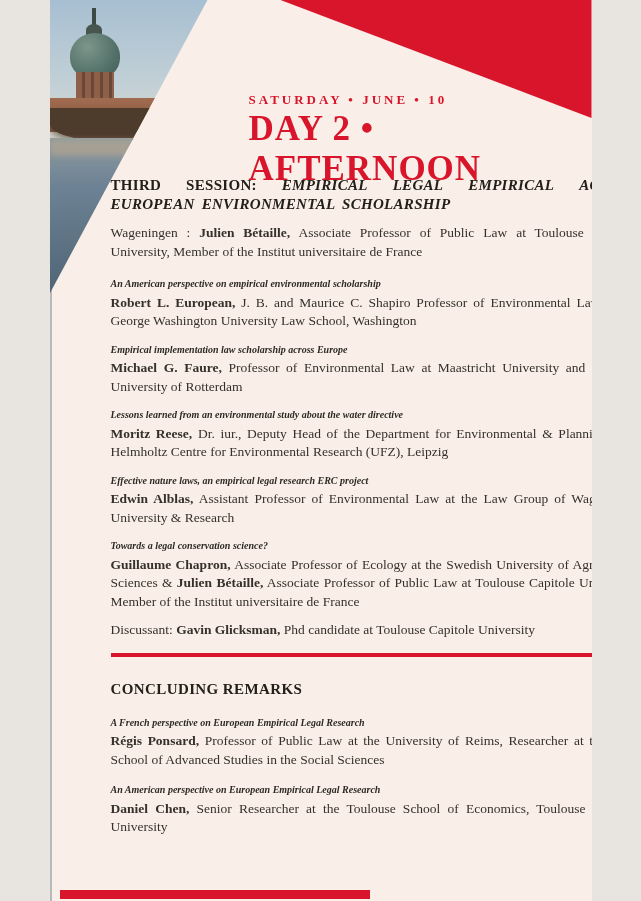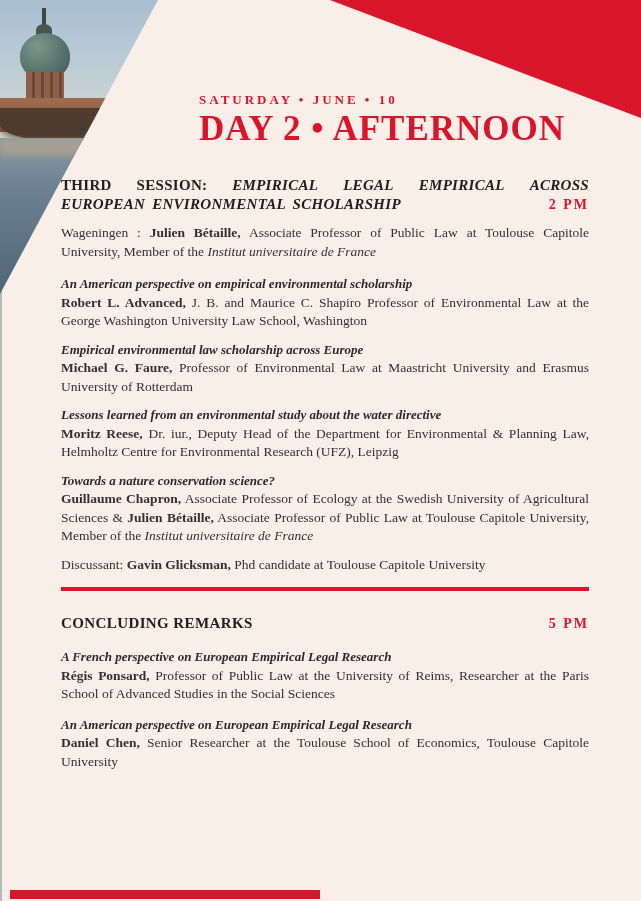--- a/index.html
+++ b/index.html
@@ -5,21 +5,21 @@
   :root{
     --red:#d8152b;
     --cream:#f9efe8;
     --ink:#35302c;
     --ink-dark:#232019;
   }
   *{margin:0;padding:0;box-sizing:border-box;}
   html,body{background:#e8e4e0;}
   .page{
     position:relative;
-    width:641px;height:901px;
+    width:542px;height:901px;
     background:var(--cream);
     overflow:hidden;
     font-family:"Liberation Serif","DejaVu Serif",serif;
     color:var(--ink);
     margin:0 auto;
   }
   
   .edge-line{position:absolute;left:0;top:0;bottom:0;width:2px;background:#b7babc;z-index:1;}
 
   
@@ -65,34 +65,34 @@
 
   .session-heading{font-size:15px;line-height:19px;color:var(--ink-dark);margin-bottom:10px;letter-spacing:.3px;}
   .session-heading .line1{display:flex;justify-content:space-between;}
   .session-heading .line2{display:flex;justify-content:space-between;align-items:baseline;text-align:right;}
   .session-heading .line2 .left{word-spacing:3px;}
   .time-badge{color:var(--red);font-weight:700;letter-spacing:2px;font-size:14px;}
 
   .para{font-size:13.5px;line-height:18.5px;text-align:justify;}
   .chair{margin-bottom:14px;}
   .talk{margin-bottom:10px;}
-  .talk-title{font-size:13px;line-height:18.5px;font-weight:700;font-style:italic;color:#2d2925;}
+  .talk-title{font-size:10px;line-height:18.5px;font-weight:700;font-style:italic;color:#2d2925;}
   .discussant{margin-top:2px;}
 
   .rule{height:4px;background:var(--red);margin-top:13px;}
 
   .concluding-heading{display:flex;justify-content:space-between;align-items:baseline;
     margin-top:24px;margin-bottom:16px;font-size:15px;font-weight:700;color:var(--ink-dark);letter-spacing:.4px;}
 
   .concluding .talk{margin-bottom:12px;}
 
   
   .seg-n{}
   .seg-b{font-weight:700;}
-  .seg-i{font-style:italic;}
+  .seg-i{}
   .seg-bi{font-weight:700;font-style:italic;}
 
   
   .bottom-strip{position:absolute;left:10px;bottom:2px;width:310px;height:9px;background:var(--red);z-index:2;}
 </style>
 </head>
 <body>
 
 <div class="page">
 
@@ -131,36 +131,40 @@
       <div class="line2">
         <span class="left seg-bi">EUROPEAN ENVIRONMENTAL SCHOLARSHIP</span>
         <span class="time-badge">2 PM</span>
       </div>
     </div>
 
     <p class="para chair"><span class="seg-n">Wageningen : </span><span class="seg-b">Julien Bétaille,</span><span class="seg-n"> Associate Professor of Public Law at Toulouse Capitole University, Member of the </span><span class="seg-i">Institut universitaire de France</span></p>
 
     <div class="talk">
       <div class="talk-title">An American perspective on empirical environmental scholarship</div>
-      <p class="para"><span class="seg-b">Robert L. Advanced,</span><span class="seg-n"> J. B. and Maurice C. Shapiro Professor of Environmental Law at the George Washington University Law School, Washington</span></p>
+      <p class="para"><span class="seg-b">Robert L. European,</span><span class="seg-n"> J. B. and Maurice C. Shapiro Professor of Environmental Law at the George Washington University Law School, Washington</span></p>
     </div>
 
     <div class="talk">
-      <div class="talk-title">Empirical environmental law scholarship across Europe</div>
+      <div class="talk-title">Empirical implementation law scholarship across Europe</div>
       <p class="para"><span class="seg-b">Michael G. Faure,</span><span class="seg-n"> Professor of Environmental Law at Maastricht University and Erasmus University of Rotterdam</span></p>
     </div>
 
     <div class="talk">
       <div class="talk-title">Lessons learned from an environmental study about the water directive</div>
       <p class="para"><span class="seg-b">Moritz Reese,</span><span class="seg-n"> Dr. iur., Deputy Head of the Department for Environmental &amp; Planning Law, Helmholtz Centre for Environmental Research (UFZ), Leipzig</span></p>
     </div>
 
+    <div class="talk">
+      <div class="talk-title">Effective nature laws, an empirical legal research ERC project</div>
+      <p class="para"><span class="seg-b">Edwin Alblas,</span><span class="seg-n"> Assistant Professor of Environmental Law at the Law Group of Wageningen University &amp; Research</span></p>
+    </div>
 
     <div class="talk">
-      <div class="talk-title">Towards a nature conservation science?</div>
+      <div class="talk-title">Towards a legal conservation science?</div>
       <p class="para"><span class="seg-b">Guillaume Chapron,</span><span class="seg-n"> Associate Professor of Ecology at the Swedish University of Agricultural Sciences &amp; </span><span class="seg-b">Julien Bétaille,</span><span class="seg-n"> Associate Professor of Public Law at Toulouse Capitole University, Member of the </span><span class="seg-i">Institut universitaire de France</span></p>
     </div>
 
     <p class="para discussant"><span class="seg-n">Discussant: </span><span class="seg-b">Gavin Glicksman,</span><span class="seg-n"> Phd candidate at Toulouse Capitole University</span></p>
 
     <div class="rule"></div>
 
     <div class="concluding">
       <div class="concluding-heading">
         <span>CONCLUDING REMARKS</span>

